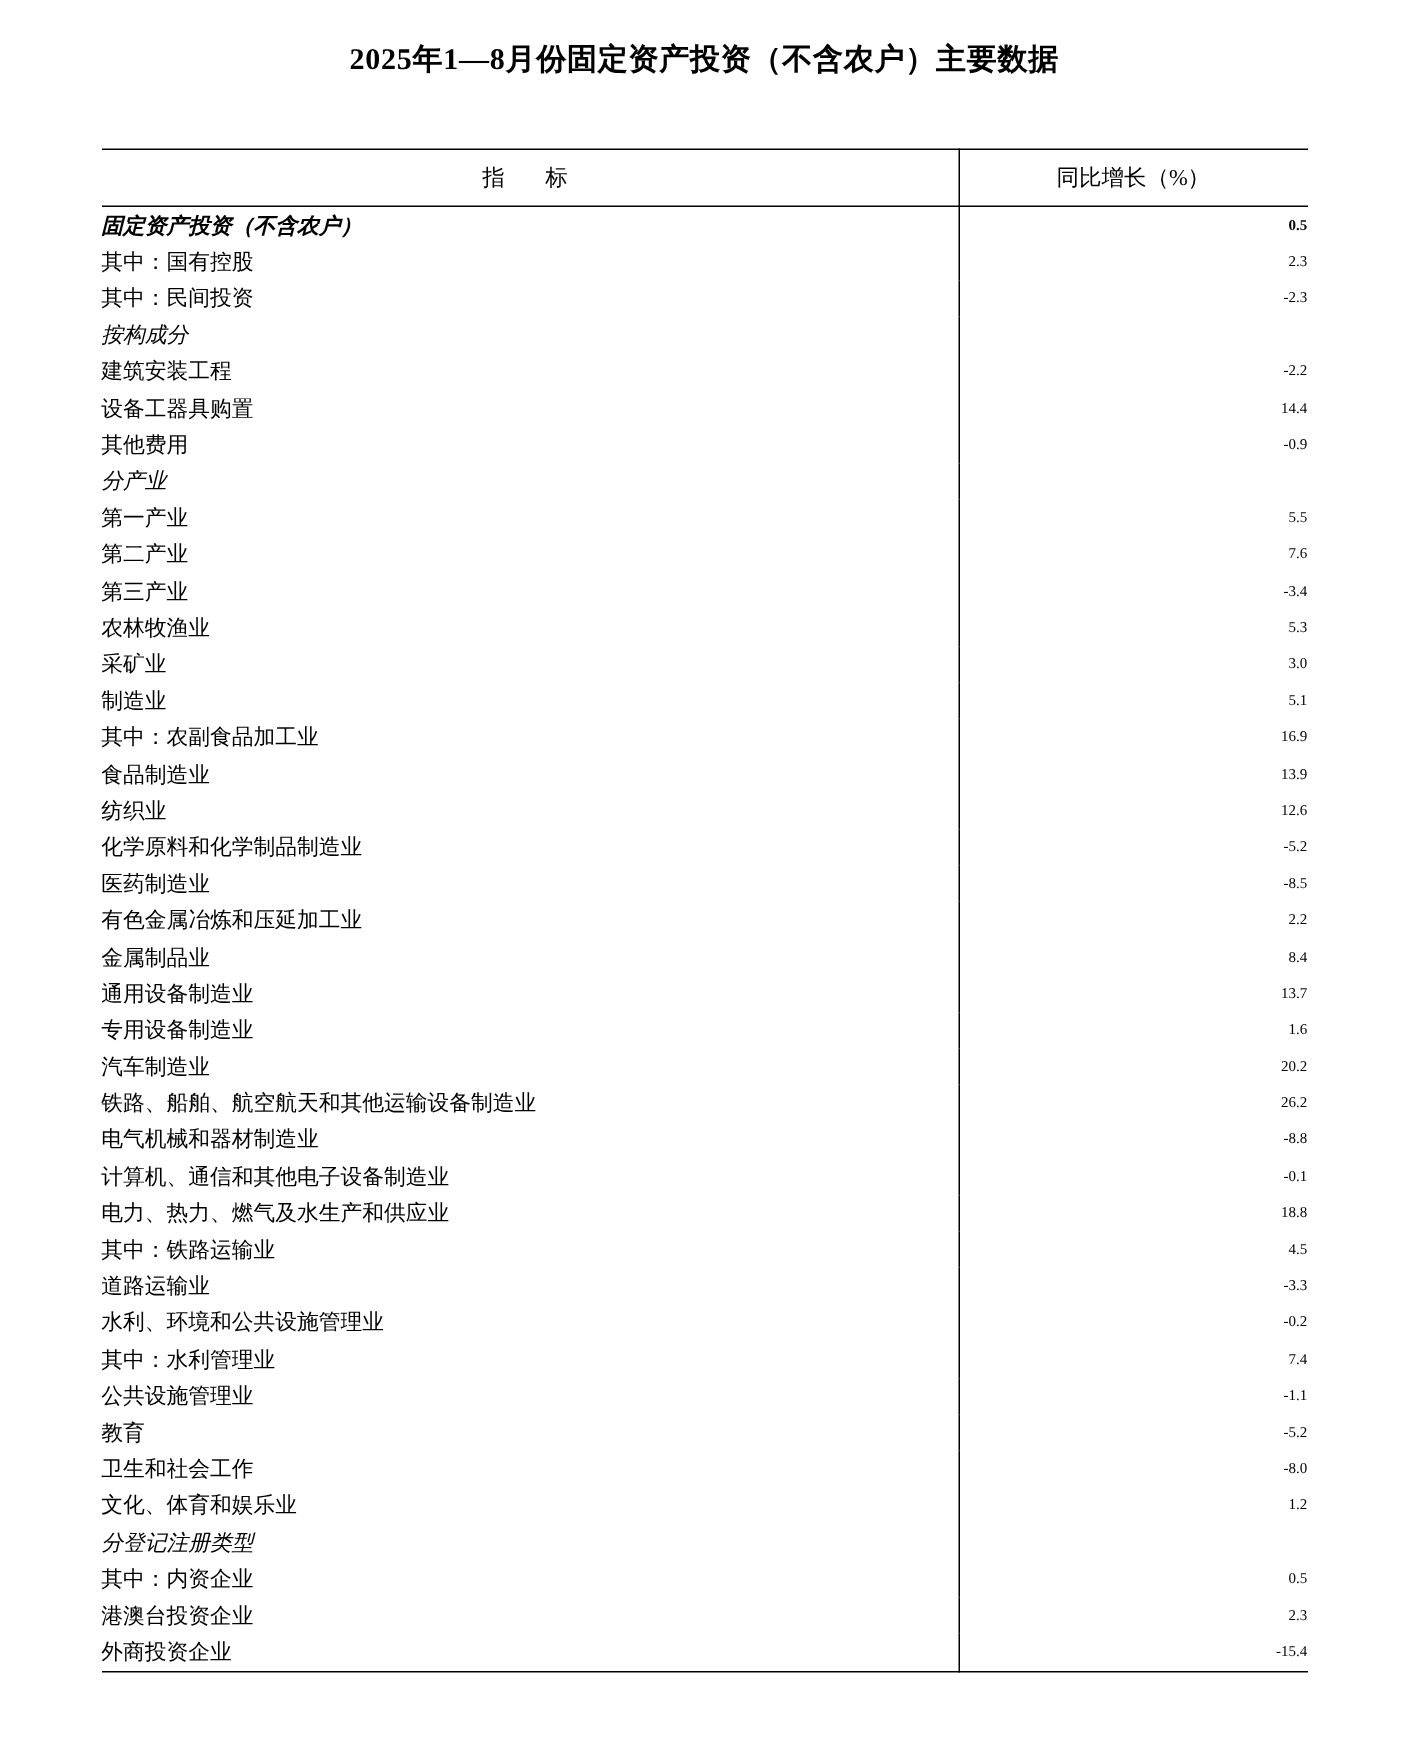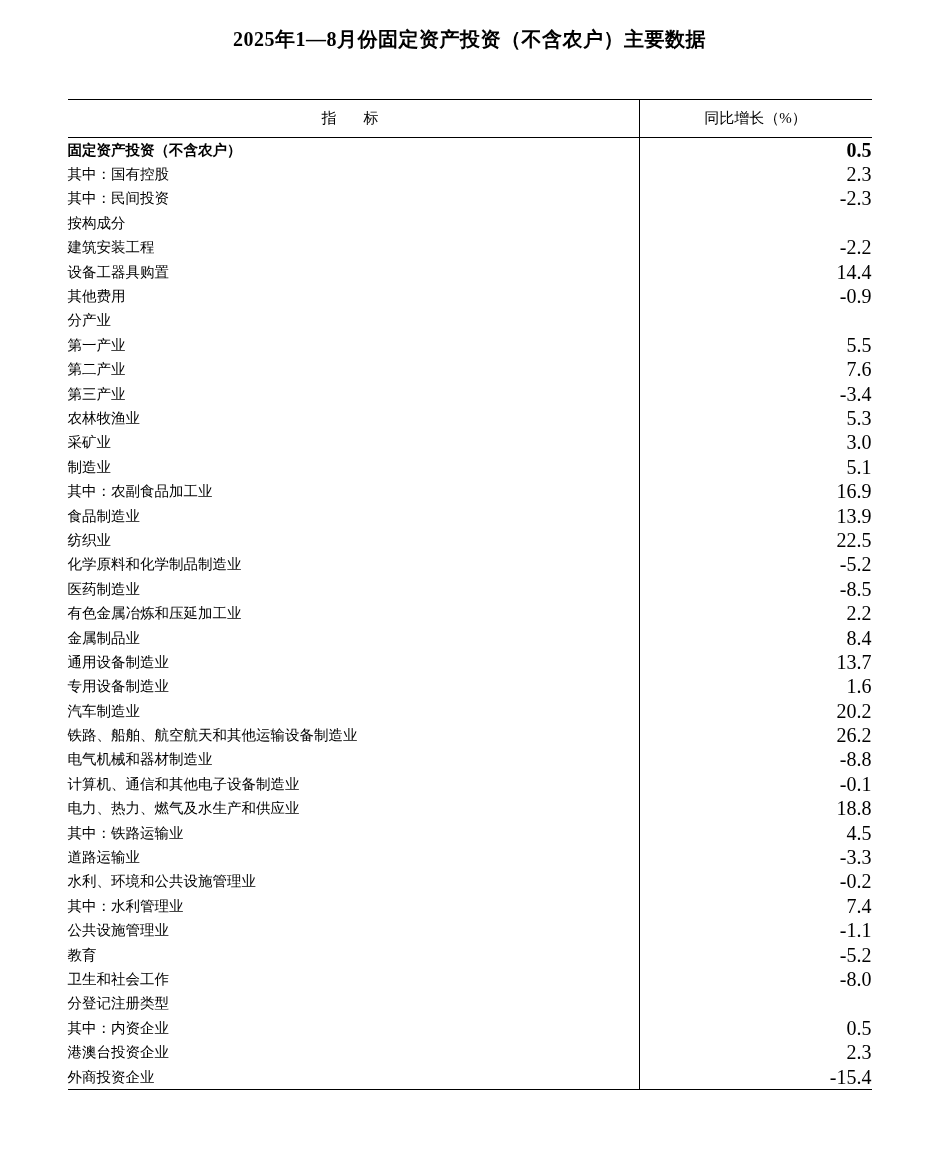--- a/index.html
+++ b/index.html
@@ -65,27 +65,27 @@
   }
   td.label {
     border-right: 1.2px solid #000;
     padding-left: 2px;
     white-space: nowrap;
     font-size: 14.5px;
   }
   td.value {
     text-align: right;
     padding-right: 38px;
-    font-size: 20px;
+    font-size: 10px;
     white-space: nowrap;
   }
   tr.bold td.label, tr.bold td.value {
     font-weight: bold;
   }
-  .ind-0 { padding-left: 4px; }
+  .ind-0 { padding-left: 4px; font-style: italic; }
   .ind-1 { padding-left: 40px; }
   .ind-2 { padding-left: 78px; margin-top: 48px; }
   .ind-3 { padding-left: 110px; }
   .last-row td {
     border-bottom: 1.2px solid #000;
   }
   .note {
     width: 804px;
     margin: 0 auto;
     padding-top: 8px;
@@ -170,21 +170,21 @@
           <tr>
             <td class="label ind-2">其中：农副食品加工业</td>
             <td class="value">16.9</td>
           </tr>
           <tr>
             <td class="label ind-3">食品制造业</td>
             <td class="value">13.9</td>
           </tr>
           <tr>
             <td class="label ind-3">纺织业</td>
-            <td class="value">22.5</td>
+            <td class="value">12.6</td>
           </tr>
           <tr>
             <td class="label ind-3">化学原料和化学制品制造业</td>
             <td class="value">-5.2</td>
           </tr>
           <tr>
             <td class="label ind-3">医药制造业</td>
             <td class="value">-8.5</td>
           </tr>
           <tr>
@@ -243,20 +243,24 @@
             <td class="label ind-3">公共设施管理业</td>
             <td class="value">-1.1</td>
           </tr>
           <tr>
             <td class="label ind-1">教育</td>
             <td class="value">-5.2</td>
           </tr>
           <tr>
             <td class="label ind-1">卫生和社会工作</td>
             <td class="value">-8.0</td>
+          </tr>
+          <tr>
+            <td class="label ind-1">文化、体育和娱乐业</td>
+            <td class="value">1.2</td>
           </tr>
           <tr>
             <td class="label ind-0">分登记注册类型</td>
             <td class="value"></td>
           </tr>
           <tr>
             <td class="label ind-1">其中：内资企业</td>
             <td class="value">0.5</td>
           </tr>
           <tr>

